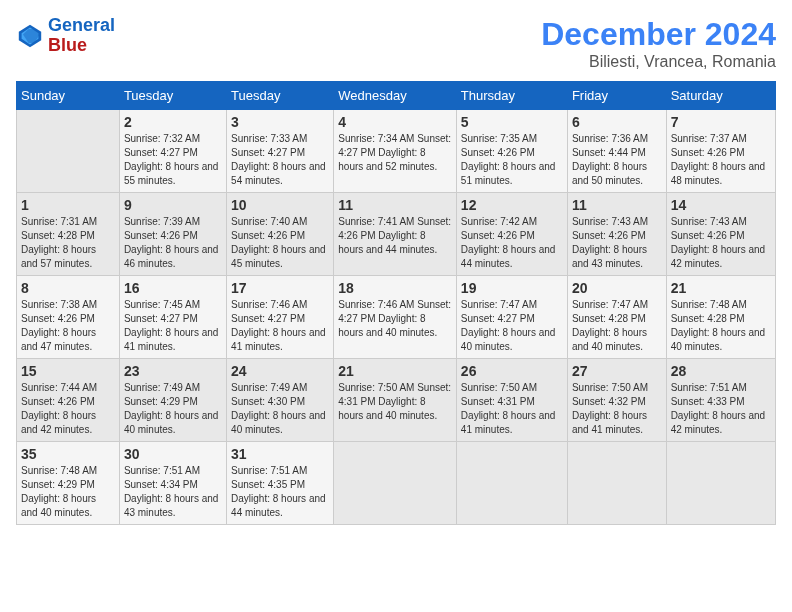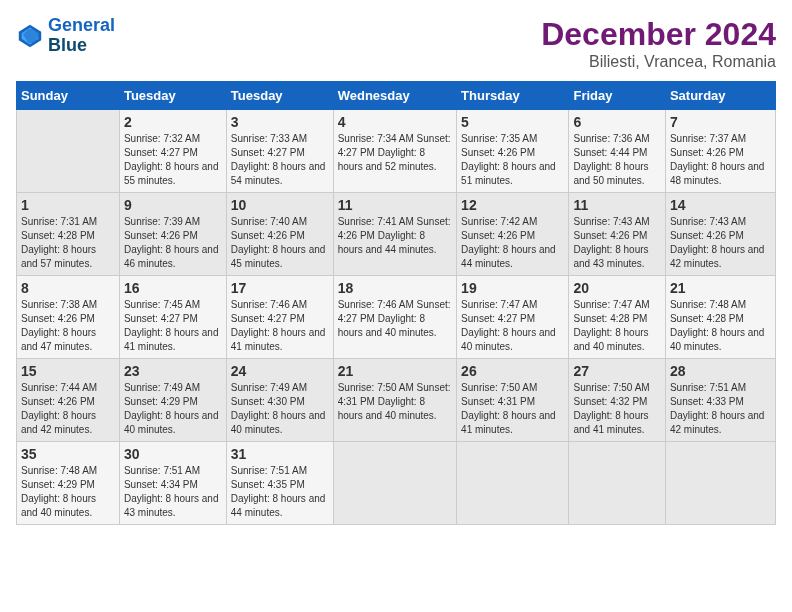--- a/index.html
+++ b/index.html
@@ -33,41 +33,41 @@
     .logo-icon {
       width: 28px;
       height: 28px;
     }
     .title-area {
       text-align: right;
     }
     .title-area h1 {
       font-size: 32px;
       font-weight: bold;
-      color: #701a75;
+      color: #3b82f6;
     }
     .title-area h2 {
       font-size: 16px;
       font-weight: normal;
       color: #555;
     }
     table {
       width: 100%;
       border-collapse: collapse;
       font-size: 11px;
     }
     thead tr {
       background-color: #1565c0;
       color: #fff;
     }
     thead th {
       padding: 6px 4px;
       text-align: left;
       font-size: 13px;
-      font-weight: bold;
+      font-weight: normal;
       border: 1px solid #1565c0;
     }
     tbody tr {
       vertical-align: top;
     }
     tbody tr:nth-child(odd) {
       background-color: #f5f5f5;
     }
     tbody tr:nth-child(even) {
       background-color: #e8e8e8;
@@ -102,21 +102,21 @@
 
 <div class="header-area">
   <div class="logo">
     <svg class="logo-icon" viewBox="0 0 40 40">
       <polygon points="20,4 36,14 36,26 20,36 4,26 4,14" fill="#1565c0"></polygon>
       <polygon points="20,8 32,16 32,24 20,32 8,24 8,16" fill="#42a5f5"></polygon>
       <polygon points="26,10 34,18 26,30 18,30 10,18 18,10" fill="#1565c0" opacity="0.5"></polygon>
     </svg>
     <div class="logo-text">
       <div><span>General</span></div>
-      <div><span style="color:#0c4a6e">Blue</span></div>
+      <div><span style="color:#b91c1c">Blue</span></div>
     </div>
   </div>
   <div class="title-area">
     <h1>December 2024</h1>
     <h2>Biliesti, Vrancea, Romania</h2>
   </div>
 </div>
 
 <table>
   <thead>

